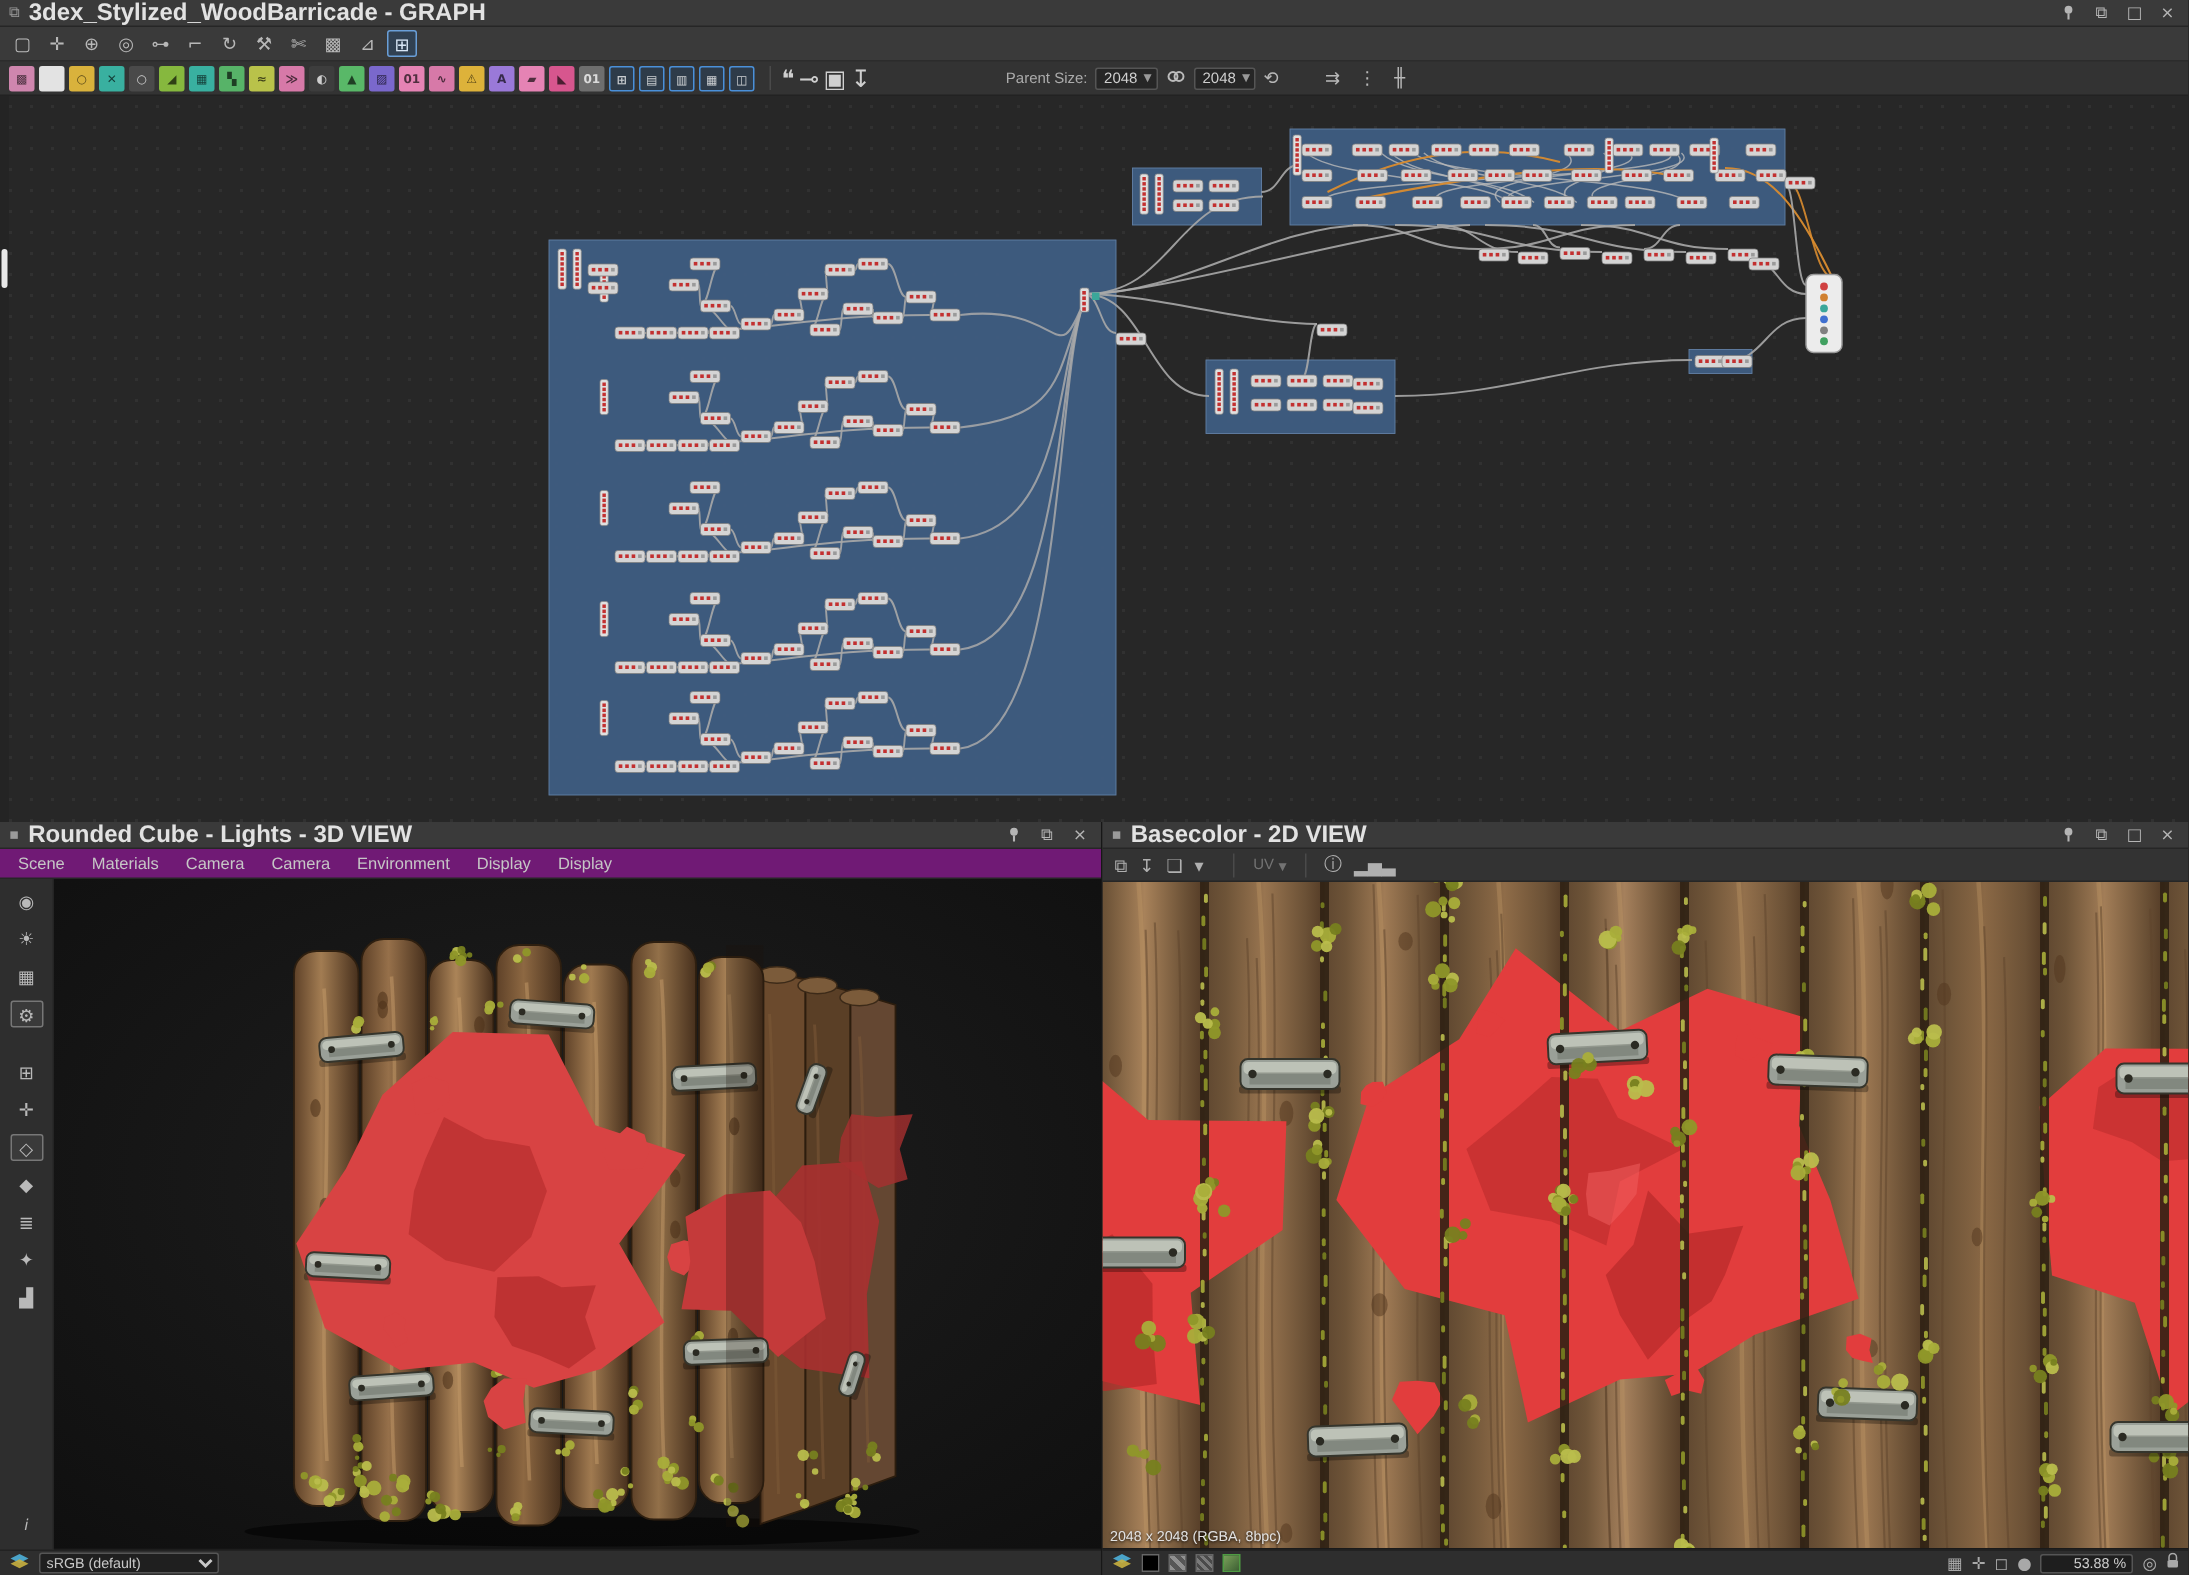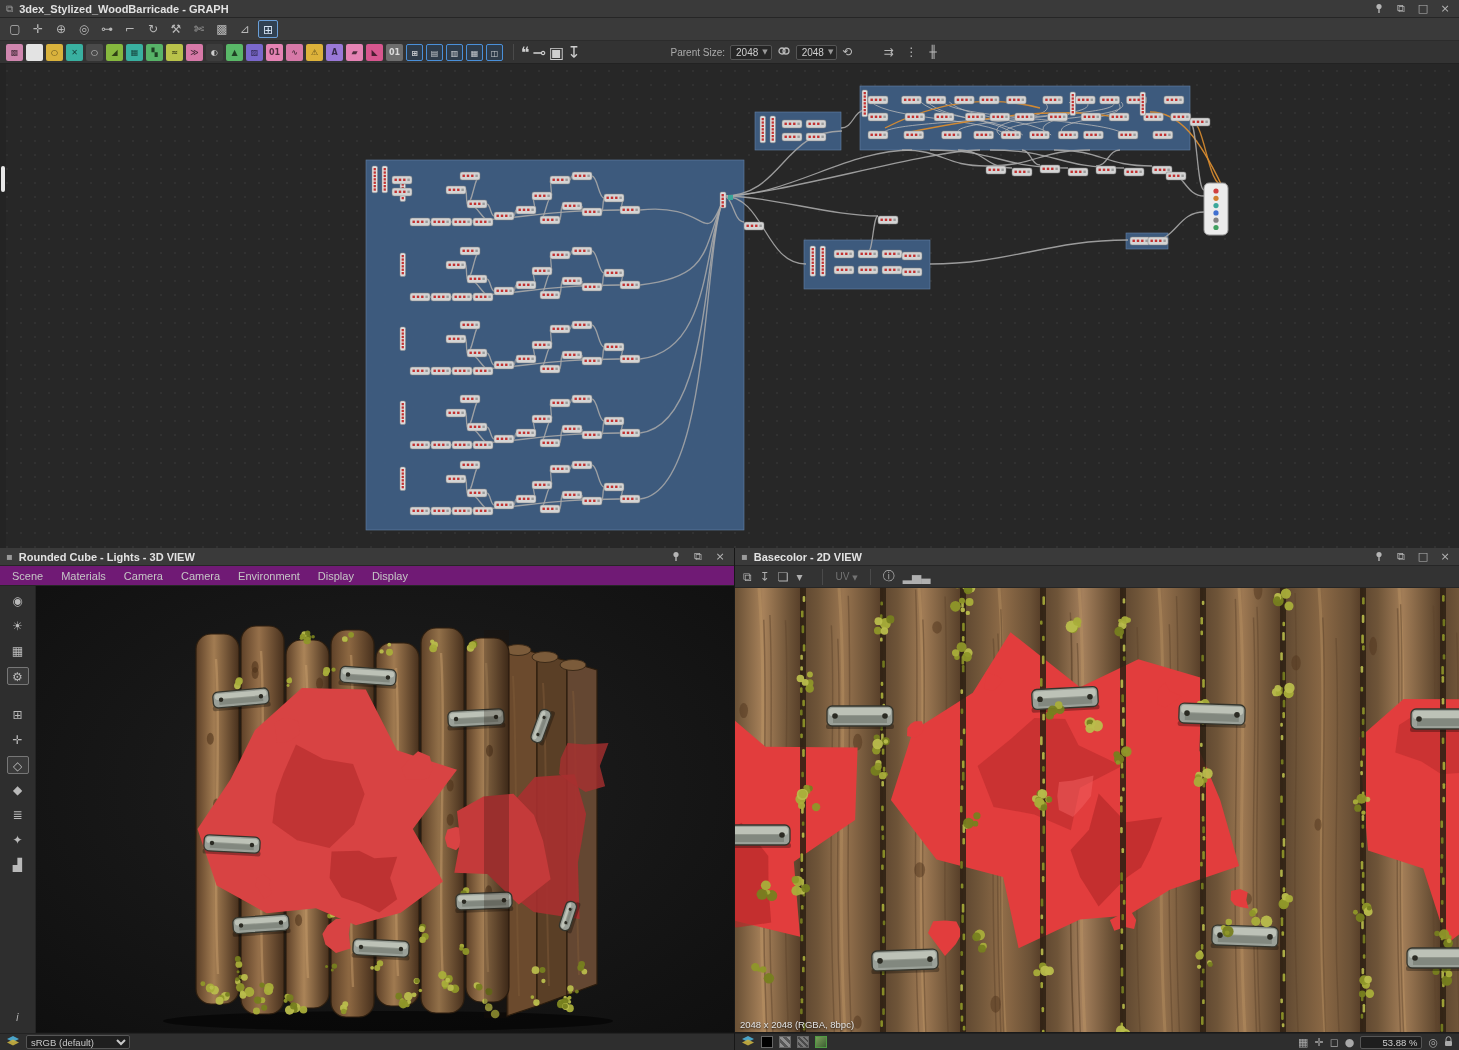--- a/index.html
+++ b/index.html
@@ -3,21 +3,21 @@
 <meta charset="utf-8">
 <style>
   * { margin:0; padding:0; box-sizing:border-box; user-select:none; }
   html,body { width:1459px; height:1050px; overflow:hidden; background:#232323;
     font-family:"Liberation Sans","DejaVu Sans",sans-serif; color:#cfcfcf; cursor:default; }
   .ico { font-family:"DejaVu Sans",sans-serif; }
 
   
   .titlebar { height:18px; background:#3a3a3a; border-bottom:1px solid #262626;
     display:flex; align-items:center; padding:0 6px; gap:6px; }
-  .titlebar .tname { font-size:11px; font-weight:bold; color:#e2e2e2; white-space:nowrap; }
+  .titlebar .tname { font-size:16px; font-weight:bold; color:#e2e2e2; white-space:nowrap; }
   .titlebar .spacer { flex:1; }
   .winbtn { width:16px; height:14px; display:flex; align-items:center; justify-content:center;
     color:#b5b5b5; font-size:11px; line-height:14px; }
   .tico { color:#9a9a9a; font-size:10px; }
 
   
   #graph-panel { height:548px; display:flex; flex-direction:column; background:#2b2b2b; }
   #toolbar-main { height:22px; background:#3a3a3a; display:flex; align-items:center; gap:3px; padding:0 5px; }
   #toolbar-main .tb { width:20px; height:18px; text-align:center; line-height:18px; font-size:12px;
     color:#b8b8b8; border-radius:2px; }
@@ -49,21 +49,21 @@
   #side-icons { width:36px; background:#2e2e2e; border-right:1px solid #242424; display:flex; flex-direction:column;
     align-items:center; padding:6px 0; gap:7px; }
   #side-icons span { width:22px; height:18px; text-align:center; line-height:18px; font-size:12px; color:#b9b9b9; }
   #side-icons span.active { border:1px solid #777; border-radius:2px; background:#3a3a3a; }
   #side-icons span.gap { margin-top:14px; }
   #side-icons span.push { margin-top:auto; font-size:10px; font-style:italic; }
   #viewport3d { flex:1; position:relative; background:#141414; }
   .bottombar { height:17px; background:#2e2e2e; border-top:1px solid #222; display:flex; align-items:center;
     gap:6px; padding:0 6px; font-size:10px; }
   select.cspace { height:14px; background:#1f1f1f; color:#c8c8c8; border:1px solid #555; font-size:9.5px;
-    width:104px; border-radius:2px; }
+    width:120px; border-radius:2px; }
 
   #view2d { width:724px; display:flex; flex-direction:column; background:#2b2b2b; }
   #toolbar2d { height:22px; background:#333; border-bottom:1px solid #262626; display:flex; align-items:center;
     gap:8px; padding:0 8px; }
   #toolbar2d .tb { color:#b0b0b0; font-size:12px; }
   #toolbar2d .muted { color:#737373; font-size:10px; display:flex; gap:3px; align-items:flex-end; }
   #viewport2d { flex:1; position:relative; background:#1a1a1a; overflow:hidden; }
   #tex-info { position:absolute; left:5px; bottom:3px; font-size:9.5px; color:#e3e3e3;
     text-shadow:0 1px 2px rgba(0,0,0,.9); }
   .swatch { width:12px; height:12px; border:1px solid #666; }

